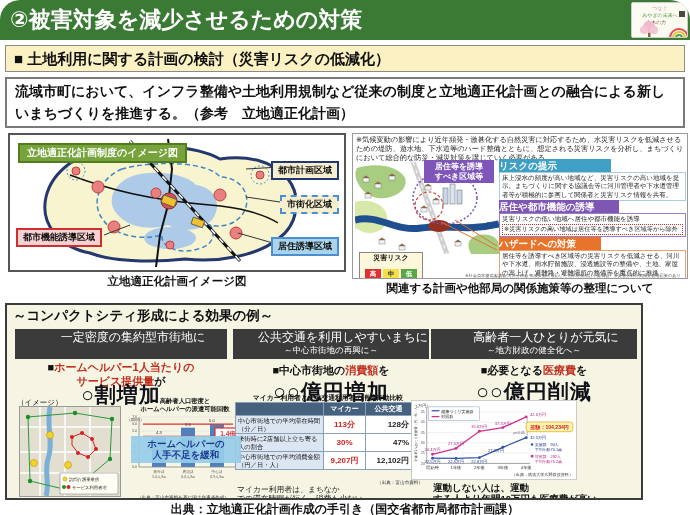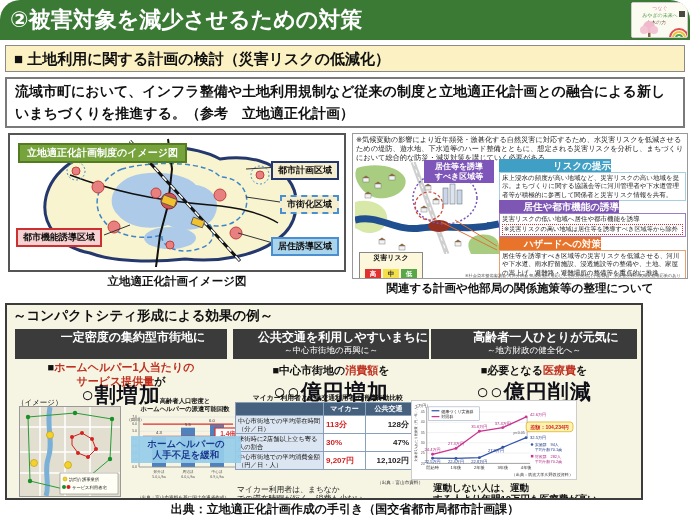--- a/index.html
+++ b/index.html
@@ -19,40 +19,40 @@
   .maplabel{font-size:9px;font-weight:bold;padding:1px 5px;white-space:nowrap;z-index:3;}
   #lbl-cp{right:5px;top:26px;background:#f6efcf;border:2px solid #24386e;}
   #lbl-uz{right:5px;top:60px;background:#f6efcf;border:2px dashed #4a90d0;}
   #lbl-rz{right:5px;top:102px;background:#a9d4ec;border:2px solid #4a90d0;}
   #lbl-uf{left:6px;top:93px;background:#f8d2d2;border:2px solid #cc3030;}
   #lmap-cap{left:8px;top:274px;width:338px;text-align:center;font-size:11.5px;font-weight:600;}
   
   #rpanel{left:352px;top:133px;width:336px;height:146px;border:1px solid #999;background:#fff;overflow:hidden;}
   #rnote{left:3px;top:1px;width:330px;font-size:7.2px;line-height:1.25;color:#222;}
   #rzone{left:71px;top:26px;width:70px;background:#7e55b8;color:#fff;font-size:8px;font-weight:bold;text-align:center;line-height:1.2;padding:2px 0;z-index:3;}
-  .rhead{color:#fff;font-weight:bold;font-size:9.5px;text-align:right;padding:1px 0;z-index:3;}
+  .rhead{color:#fff;font-weight:bold;font-size:9.5px;text-align:left;padding:1px 0;z-index:3;}
   #rrisk-h{left:146px;top:25px;width:112px;background:#3f9fc4;}
   #rguide-h{left:146px;top:66px;width:120px;background:#7d57b3;}
   #rhaz-h{left:146px;top:103px;width:102px;background:#e8742c;}
   .rbody{font-size:6.5px;line-height:1.3;padding:1px 2px;color:#222;background:#fff;z-index:3;}
   #rrisk-b{left:146px;top:38px;width:187px;border:1px solid #a8cfe0;}
   #rguide-b{left:146px;top:79px;width:187px;border:1px solid #9a7cc8;}
   #rhaz-b{left:146px;top:116px;width:187px;border:1px solid #e8a070;}
   #rguide-note{border:1px dotted #d03030;font-size:6.2px;margin-top:1px;padding:0 1px;}
   #rlegend{left:6px;top:118px;width:64px;background:#fdf8dc;border:1px solid #888;text-align:center;padding:1px;z-index:3;}
   #rlegend-title{font-size:7px;font-weight:bold;line-height:1.1;}
   .lcell{display:inline-block;width:16px;height:10px;font-size:6.5px;font-weight:bold;line-height:10px;margin:0 1px;}
   #rfoot{left:112px;top:139px;width:216px;font-size:4.2px;line-height:1.2;color:#555;z-index:3;}
   #rpage{right:3px;top:134px;font-size:7.5px;color:#555;}
   #rcap{left:352px;top:281px;width:336px;text-align:center;font-size:11.5px;font-weight:600;}
   
   #ebox{left:5px;top:303px;width:638px;height:197px;background:#f6f4e3;border:2px solid #3c3c3c;overflow:hidden;}
   #etitle{left:6px;top:2px;font-size:13.5px;font-weight:bold;}
   .colhead{background:#3b3b3b;color:#fff;text-align:center;padding-top:2px;}
-  .colhead .l1{font-size:12px;font-weight:bold;line-height:1.15;padding-left:24px;}
+  .colhead .l1{font-size:12px;font-weight:normal;line-height:1.15;padding-left:24px;}
   .colhead .l2{font-size:8.5px;line-height:1.2;}
   #c1h{left:8px;top:24px;width:212px;height:30px;}
   #c2h{left:226px;top:24px;width:196px;height:30px;}
   #c3h{left:424px;top:24px;width:206px;height:30px;}
   .stmt{text-align:center;font-size:11px;font-weight:bold;line-height:1.3;}
   .stmt .red{color:#bf3020;}
   #c1s{left:8px;top:55px;width:212px;}
   #c2s{left:226px;top:58px;width:196px;}
   #c3s{left:424px;top:58px;width:206px;}
   .big{text-align:center;font-size:21px;font-weight:bold;color:#101018;letter-spacing:1px;}
@@ -65,21 +65,21 @@
   #c1chart{left:118px;top:92px;width:120px;height:100px;}
   #c1chart-title{font-size:6.3px;font-weight:bold;text-align:center;line-height:1.25;}
   #c1overlay{left:124px;top:131px;width:110px;background:rgba(150,205,233,0.92);font-size:9.5px;font-weight:bold;color:#1b3a8f;text-align:center;line-height:1.2;padding:2px 4px;z-index:4;}
   #c1src{left:112px;top:190px;width:128px;font-size:4.6px;text-align:center;color:#333;}
   
   #c2title{left:227px;top:88px;width:188px;font-size:6.8px;font-weight:bold;text-align:center;}
   #c2table{left:228px;top:97px;border-collapse:collapse;background:#fff;}
   #c2table th,#c2table td{border:1px solid #8aa0b8;padding:1px 2px;}
   #c2table th{background:#46617e;color:#fff;font-size:7px;font-weight:bold;}
   #c2table td.lab{background:#dce6f2;font-size:6.3px;width:88px;line-height:1.2;}
-  #c2table td.car{color:#d02020;font-weight:bold;font-size:8px;text-align:left;width:42px;}
+  #c2table td.car{color:#d02020;font-weight:bold;font-size:8px;text-align:center;width:42px;}
   #c2table td.tra{color:#222;font-weight:bold;font-size:8px;text-align:right;width:46px;}
   #c2src{left:282px;top:175px;width:134px;font-size:4.6px;text-align:right;color:#333;}
   #c2note{left:230px;top:180px;width:190px;font-size:7.8px;line-height:1.2;color:#222;}
   
   #c3chart{left:404px;top:95px;width:166px;height:80px;background:#fff;border:1px solid #ccc;}
   #c3cap{left:426px;top:177px;width:208px;font-size:9.5px;font-weight:bold;line-height:1.2;}
   #srcline{left:0;top:501px;width:690px;text-align:center;font-size:12px;font-weight:600;}
   svg{display:block;}
 </style>
 </head>

